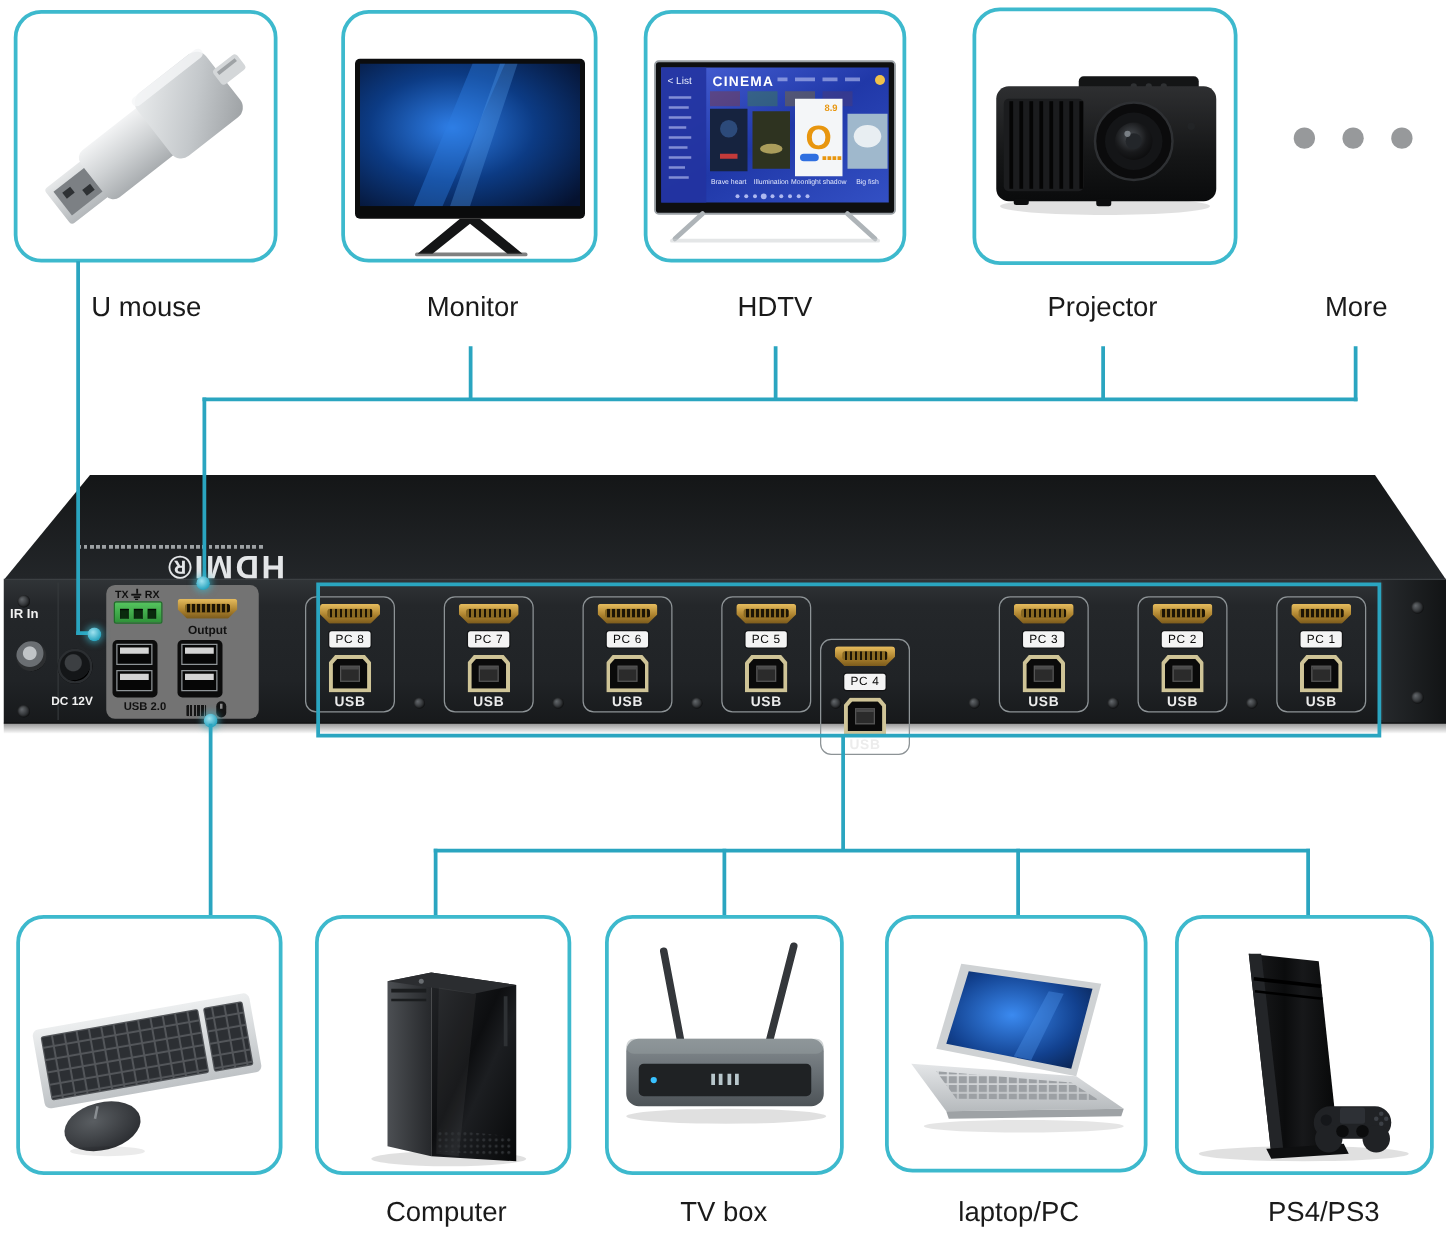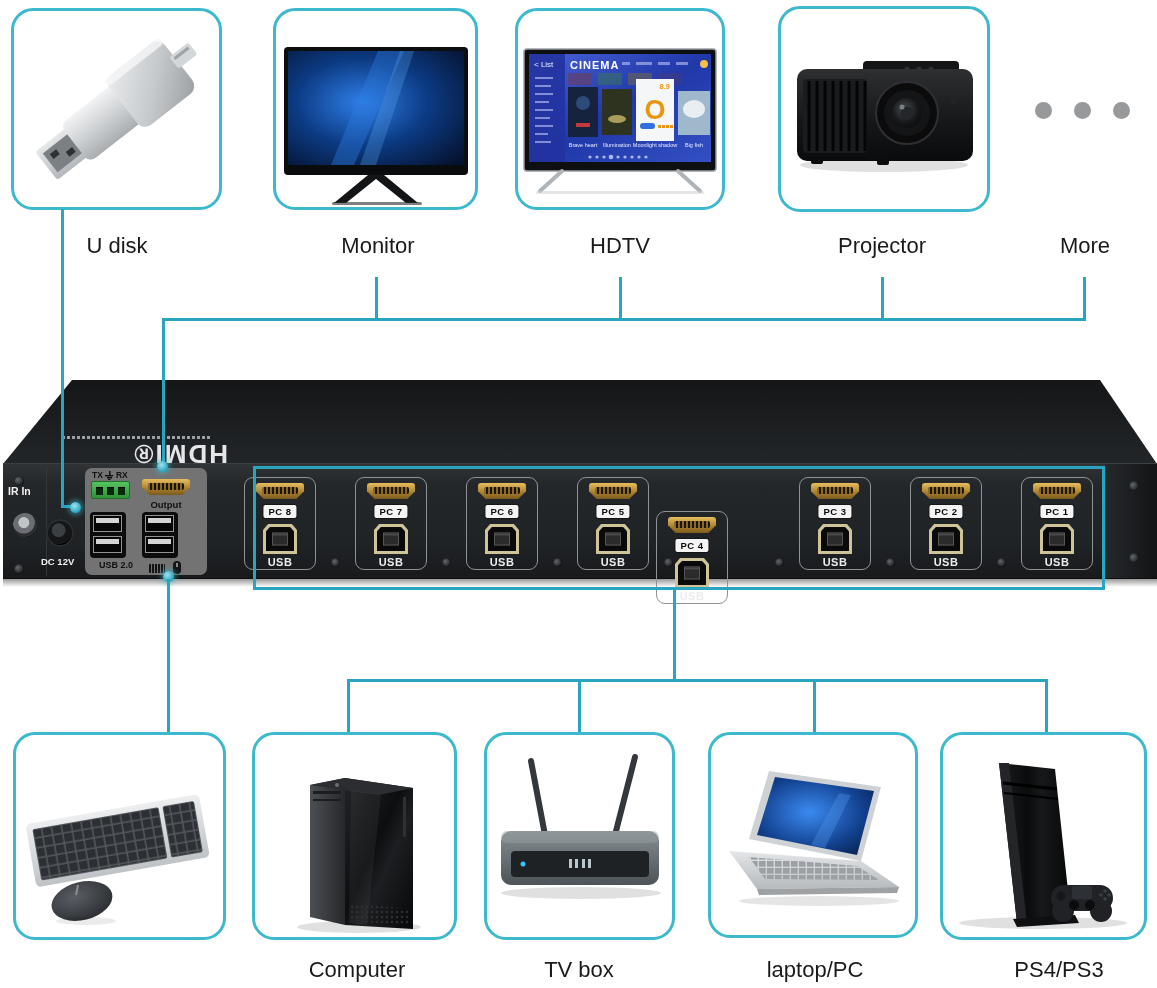--- a/index.html
+++ b/index.html
@@ -72,21 +72,21 @@
           background:radial-gradient(circle at 45% 40%,#c0c4c7 0 26%,#6a6e72 30% 54%,#2c2e30 58% 72%,#0a0a0a 75%);}
   .dcjack{position:absolute;left:46px;top:519px;width:28px;height:28px;border-radius:50%;
           background:radial-gradient(circle at 45% 40%,#3c3f42 0 28%,#141618 32% 60%,#000 62%);
           box-shadow:inset 0 0 0 2px #2b2e31;}
   .dclbl{position:absolute;left:41px;top:556px;font-weight:bold;font-size:9.5px;color:#f0f0f0;}
   
   .pgroup{position:absolute;top:477px;width:72px;height:93px;border:1px solid #8d9396;
           border-radius:9px;box-sizing:border-box;}
   .pgroup .hdmi-port{left:50%;transform:translateX(-50%);top:5px;}
   .pcbadge{position:absolute;top:27px;left:50%;transform:translateX(-50%);background:#f4f4f4;
-           color:#0a0a0a;font-weight:bold;font-size:9.5px;padding:1px 5px;border-radius:2px;
+           color:#0a0a0a;font-weight:normal;font-size:9.5px;padding:1px 5px;border-radius:2px;
            letter-spacing:.5px;box-shadow:0 0 0 1px rgba(0,0,0,.4);white-space:nowrap;}
   .usbb{position:absolute;left:50%;transform:translateX(-50%);top:46px;width:34px;height:30px;
         background:#cfc497;clip-path:polygon(0 20%,15% 0,85% 0,100% 20%,100% 100%,0 100%);}
   .usbb::before{content:"";position:absolute;inset:3px;background:#0a0a0a;
         clip-path:polygon(0 18%,14% 0,86% 0,100% 18%,100% 100%,0 100%);}
   .usbb::after{content:"";position:absolute;left:50%;top:50%;width:14px;height:11px;
         transform:translate(-50%,-50%);background:#2b2b2b;border:1px solid #555;
         box-shadow:inset 0 2px 0 #4a4a4a;}
   .usblbl{position:absolute;top:78px;width:100%;text-align:center;color:#ececec;
           font-weight:bold;font-size:11px;letter-spacing:.5px;}
@@ -267,21 +267,21 @@
       <circle cx="172" cy="92" r="3" fill="#222426"></circle>
       <rect x="30" y="150" width="12" height="5" rx="2" fill="#0c0d0e"></rect>
       <rect x="96" y="150" width="12" height="6" rx="2" fill="#0c0d0e"></rect>
     </svg>
   </div>
 
   <div class="dot" style="left:1035px;top:102px;"></div>
   <div class="dot" style="left:1074px;top:102px;"></div>
   <div class="dot" style="left:1113px;top:102px;"></div>
 
-  <div class="lbl" style="left:117px;top:233px;">U disk</div>
+  <div class="lbl" style="left:117px;top:233px;">U mouse</div>
   <div class="lbl" style="left:378px;top:233px;">Monitor</div>
   <div class="lbl" style="left:620px;top:233px;">HDTV</div>
   <div class="lbl" style="left:882px;top:233px;">Projector</div>
   <div class="lbl" style="left:1085px;top:233px;">More</div>
 
   <div class="dev-top"></div>
   <div class="dev-face"></div>
   <div class="dev-side"></div>
   <div class="dev-shadow"></div>
   <div class="seam" style="left:46px;"></div>

